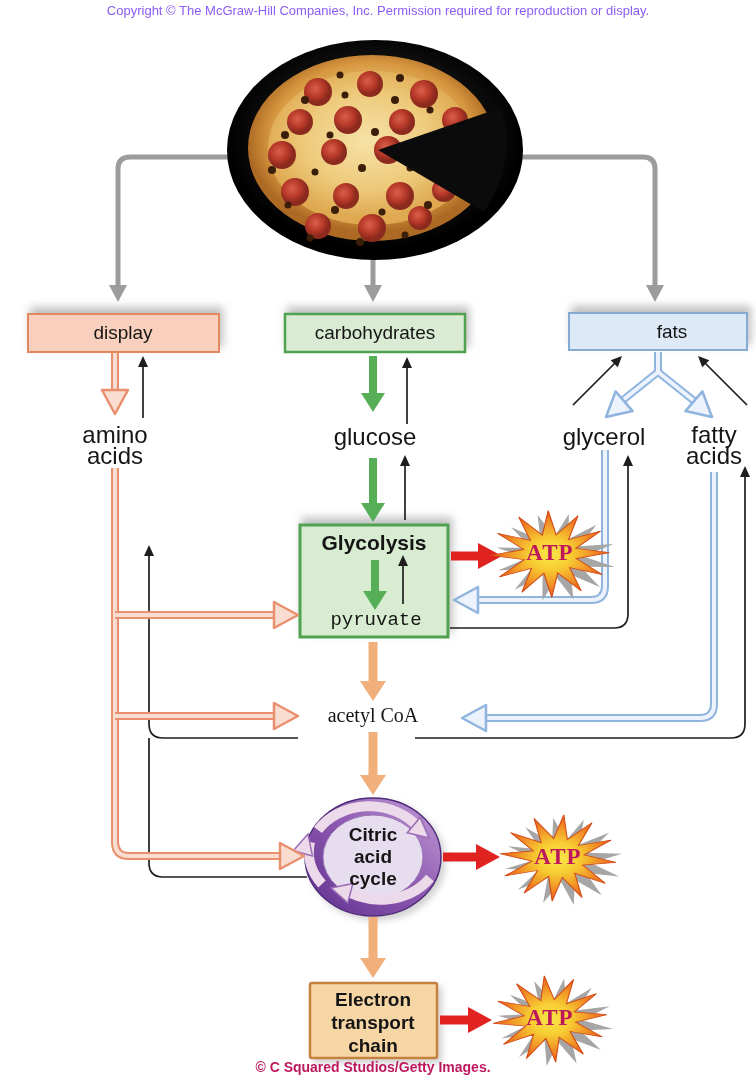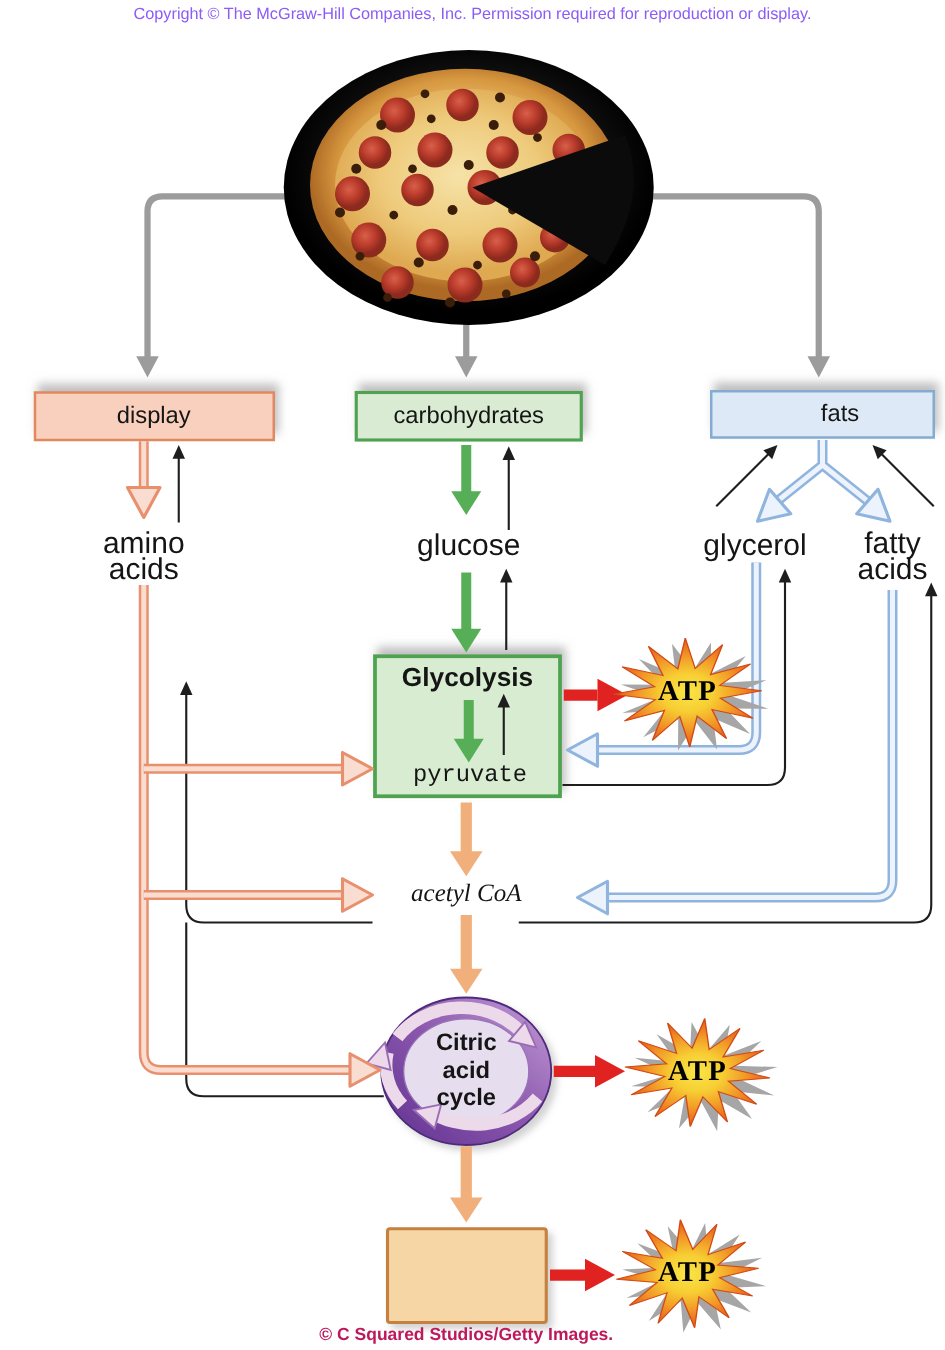--- a/index.html
+++ b/index.html
@@ -7,25 +7,25 @@
           font-family:"Liberation Sans",sans-serif;}
   .canvas svg.art{position:absolute;left:0;top:0;}
   .lbl{position:absolute;transform:translateX(-50%);text-align:center;color:#151515;
        font-size:24px;line-height:21px;white-space:nowrap;}
   .lbl span{display:block;}
   .copyright{position:absolute;left:50%;top:3px;transform:translateX(-50%);
              font-size:13px;color:#8b5cf6;white-space:nowrap;}
   .boxlbl{font-size:19px;}
   .serif{font-family:"Liberation Serif",serif;}
   .glyco-title{font-size:21px;font-weight:bold;}
-  .acetyl{font-size:20px;font-style:italic;}
+  .acetyl{font-size:20px;}
   .citric{font-size:19px;line-height:22px;font-weight:bold;}
   .etc{font-size:19px;line-height:23px;font-weight:bold;}
   .atp{position:absolute;transform:translate(-50%,-54%);font-family:"Liberation Serif",serif;
-       font-weight:bold;font-size:23px;color:#000000;letter-spacing:1px;}
+       font-weight:bold;font-size:23px;color:#be185d;letter-spacing:1px;}
   .credit{position:absolute;left:373px;top:1059px;transform:translateX(-50%);
           font-size:14px;font-weight:600;color:#be185d;white-space:nowrap;}
   
   .tubeS-out{fill:none;stroke:#e8906e;stroke-width:8;stroke-linejoin:round;}
   .tubeS-in {fill:none;stroke:#f9ddd1;stroke-width:4;stroke-linejoin:round;}
   .tubeB-out{fill:none;stroke:#8fb4de;stroke-width:8;stroke-linejoin:round;}
   .tubeB-in {fill:none;stroke:#ecf3fc;stroke-width:4;stroke-linejoin:round;}
   .headS{fill:#f9ddd1;stroke:#e8906e;stroke-width:2.5;stroke-linejoin:round;}
   .headB{fill:#ecf3fc;stroke:#8fb4de;stroke-width:2.5;stroke-linejoin:round;}
   .thin {fill:none;stroke:#1e1e1e;stroke-width:1.7;}
@@ -280,19 +280,24 @@
   <div class="lbl boxlbl" style="left:376px;top:610px;font-family:Liberation Mono, monospace;">pyruvate</div>
 
   <div class="lbl serif acetyl" style="left:373px;top:705px;">acetyl CoA</div>
 
   <div class="lbl citric" style="left:373px;top:824px;">
     <span>Citric</span>
       <span>acid</span>
       <span>cycle</span>
   </div>
 
+  <div class="lbl etc" style="left:373px;top:988px;">
+    <span>Electron</span>
+      <span>transport</span>
+      <span>chain</span>
+  </div>
 
   <div class="atp" style="left:550px;top:554px;">ATP</div>
   <div class="atp" style="left:558px;top:858px;">ATP</div>
   <div class="atp" style="left:550px;top:1019px;">ATP</div>
 
   <div class="credit">© C Squared Studios/Getty Images.</div>
 </div>
 
 </body></html>

